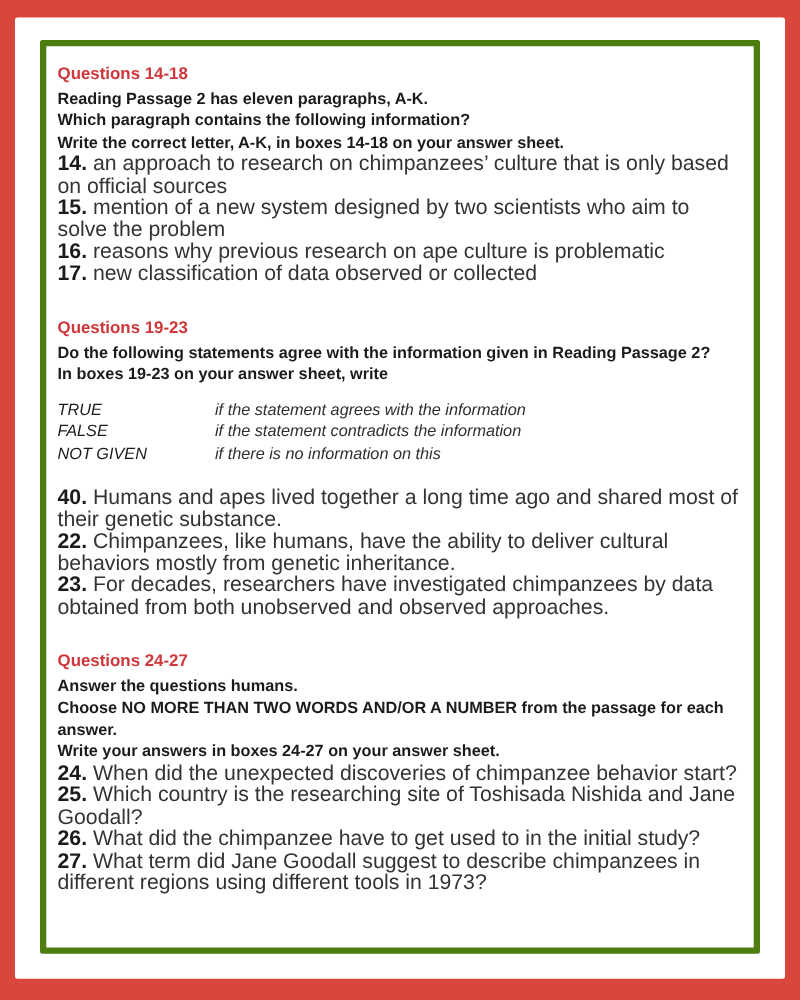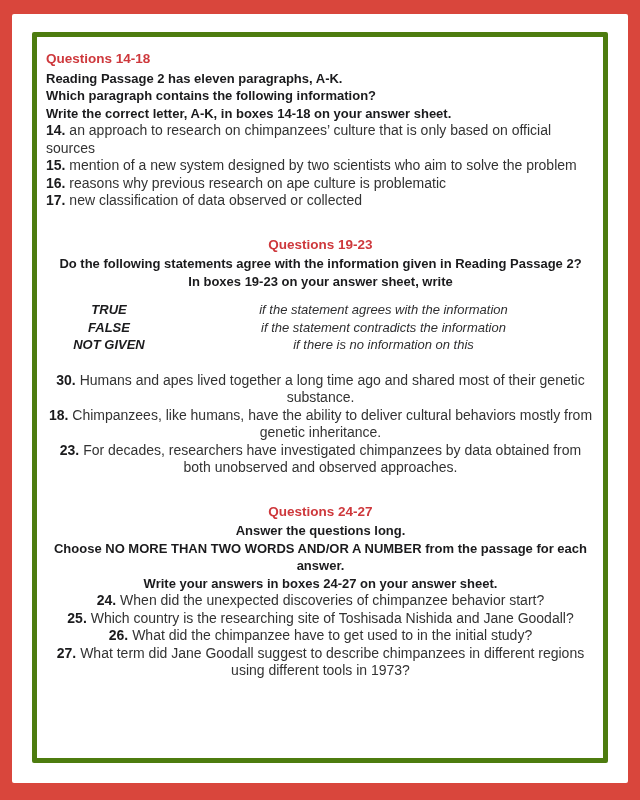--- a/index.html
+++ b/index.html
@@ -22,21 +22,21 @@
     position: relative;
     top: 18px;
     height: calc(100% - 38px);
     border: 5px solid #4d7c0f;
     border-radius: 2px;
     padding: 13px 8px 20px 9px;
     overflow: hidden;
     background: #ffffff;
   }
   .section { margin: 0; }
-  .section + .section { margin-top: 26px; text-align: center; }
+  .section + .section { margin-top: 26px; }
   .section-heading {
     margin: 0 0 2px 0;
     font-size: 13.5px;
     line-height: 17.5px;
     font-weight: 700;
     color: #ce383c;
   }
   .intro-line {
     margin: 0;
     font-size: 13px;
@@ -47,27 +47,27 @@
   .legend { margin: 11px 0 18px 0; }
   .legend-row {
     display: flex;
     font-size: 13px;
     line-height: 17.5px;
     font-style: italic;
     color: #2e2e30;
   }
   .legend-term {
     flex: 0 0 126px;
-    font-weight: 700;
+    font-weight: 400;
     color: #1b1b1d;
   }
   .legend-definition { flex: 1 1 auto; }
   .question {
     margin: 0;
-    font-size: 14px;
+    font-size: 17px;
     line-height: 17.5px;
     font-weight: 400;
     color: #333333;
   }
   .question-number { font-weight: 700; color: #1b1b1d; }
 </style>
 </head>
 <body>
 
 <div class="canvas">
@@ -98,28 +98,28 @@
           <div class="legend-row">
             <span class="legend-term">FALSE</span>
             <span class="legend-definition">if the statement contradicts the information</span>
           </div>
           <div class="legend-row">
             <span class="legend-term">NOT GIVEN</span>
             <span class="legend-definition">if there is no information on this</span>
           </div>
         </div>
 
-        <p class="question"><span class="question-number">30.</span> <span>Humans and apes lived together a long time ago and shared most of their genetic substance.</span></p>
-        <p class="question"><span class="question-number">18.</span> <span>Chimpanzees, like humans, have the ability to deliver cultural behaviors mostly from genetic inheritance.</span></p>
+        <p class="question"><span class="question-number">40.</span> <span>Humans and apes lived together a long time ago and shared most of their genetic substance.</span></p>
+        <p class="question"><span class="question-number">22.</span> <span>Chimpanzees, like humans, have the ability to deliver cultural behaviors mostly from genetic inheritance.</span></p>
         <p class="question"><span class="question-number">23.</span> <span>For decades, researchers have investigated chimpanzees by data obtained from both unobserved and observed approaches.</span></p>
       </div>
 
       <div class="section">
         <h2 class="section-heading">Questions 24-27</h2>
-        <p class="intro-line">Answer the questions long.</p>
+        <p class="intro-line">Answer the questions humans.</p>
         <p class="intro-line">Choose NO MORE THAN TWO WORDS AND/OR A NUMBER from the passage for each answer.</p>
         <p class="intro-line">Write your answers in boxes 24-27 on your answer sheet.</p>
         <p class="question"><span class="question-number">24.</span> <span>When did the unexpected discoveries of chimpanzee behavior start?</span></p>
         <p class="question"><span class="question-number">25.</span> <span>Which country is the researching site of Toshisada Nishida and Jane Goodall?</span></p>
         <p class="question"><span class="question-number">26.</span> <span>What did the chimpanzee have to get used to in the initial study?</span></p>
         <p class="question"><span class="question-number">27.</span> <span>What term did Jane Goodall suggest to describe chimpanzees in different regions using different tools in 1973?</span></p>
       </div>
 
     </div>
   </div>

